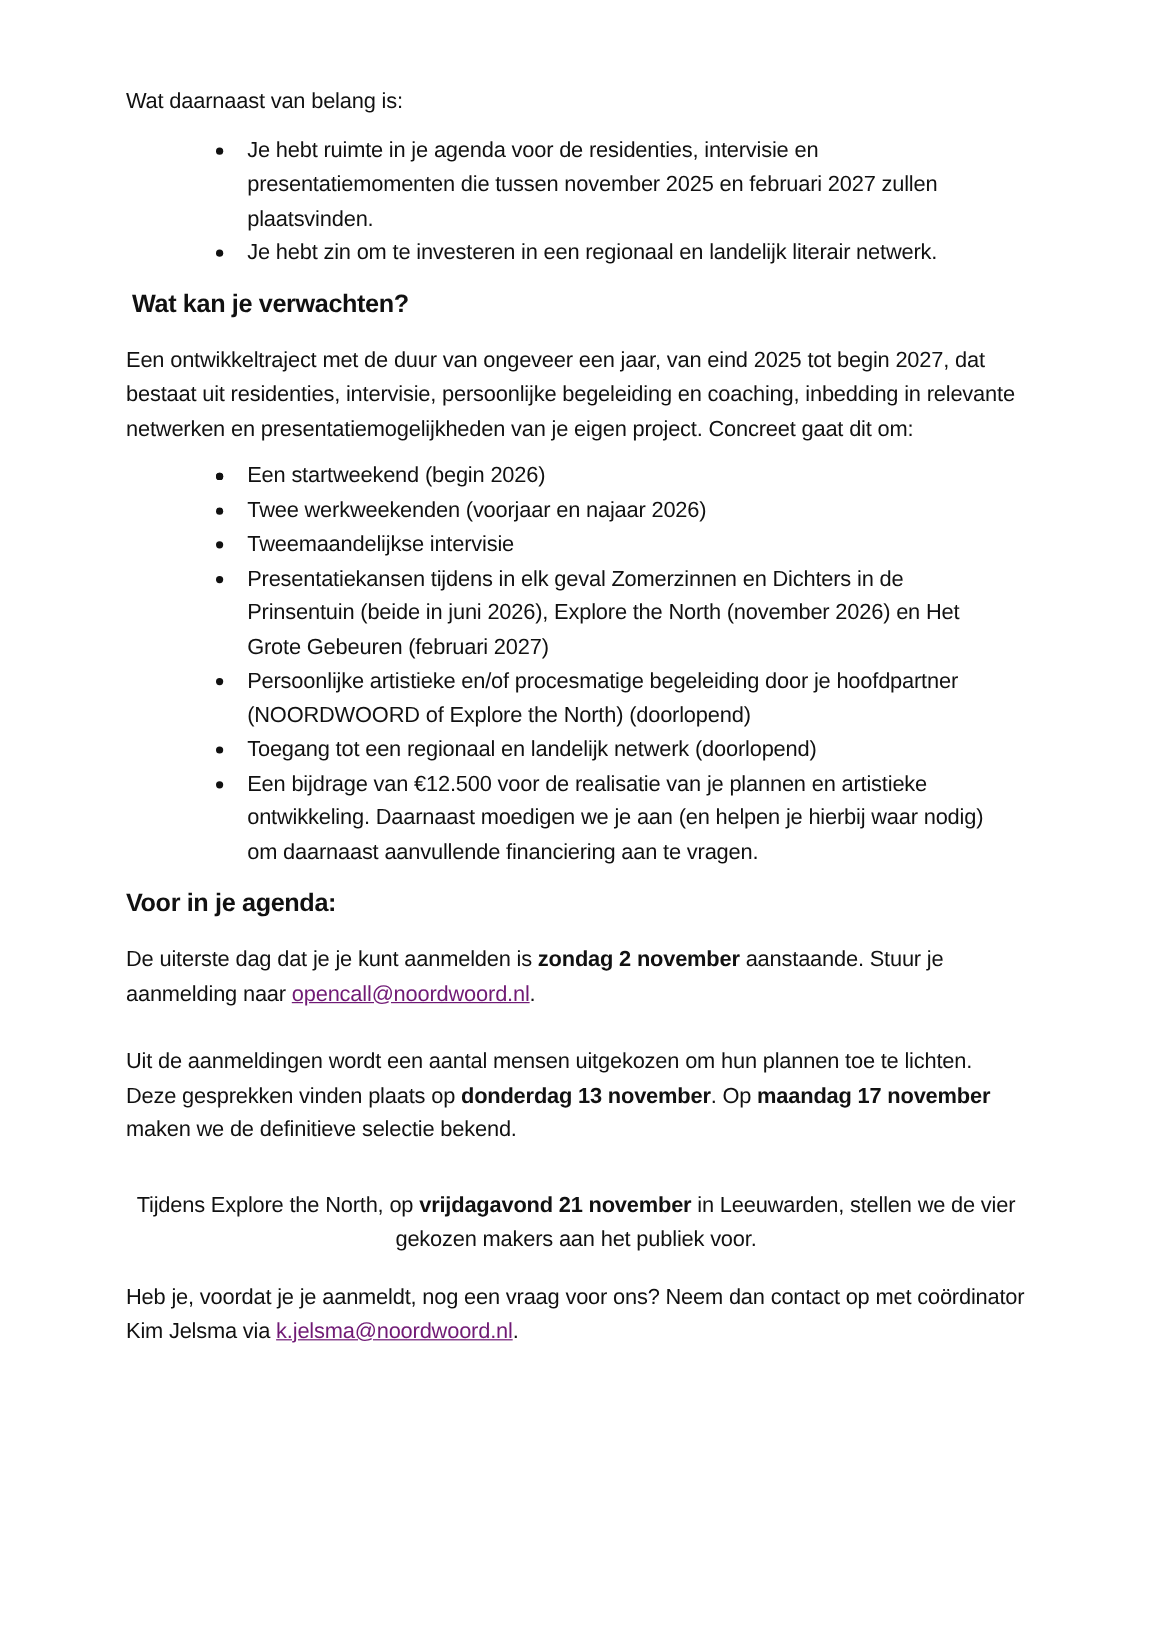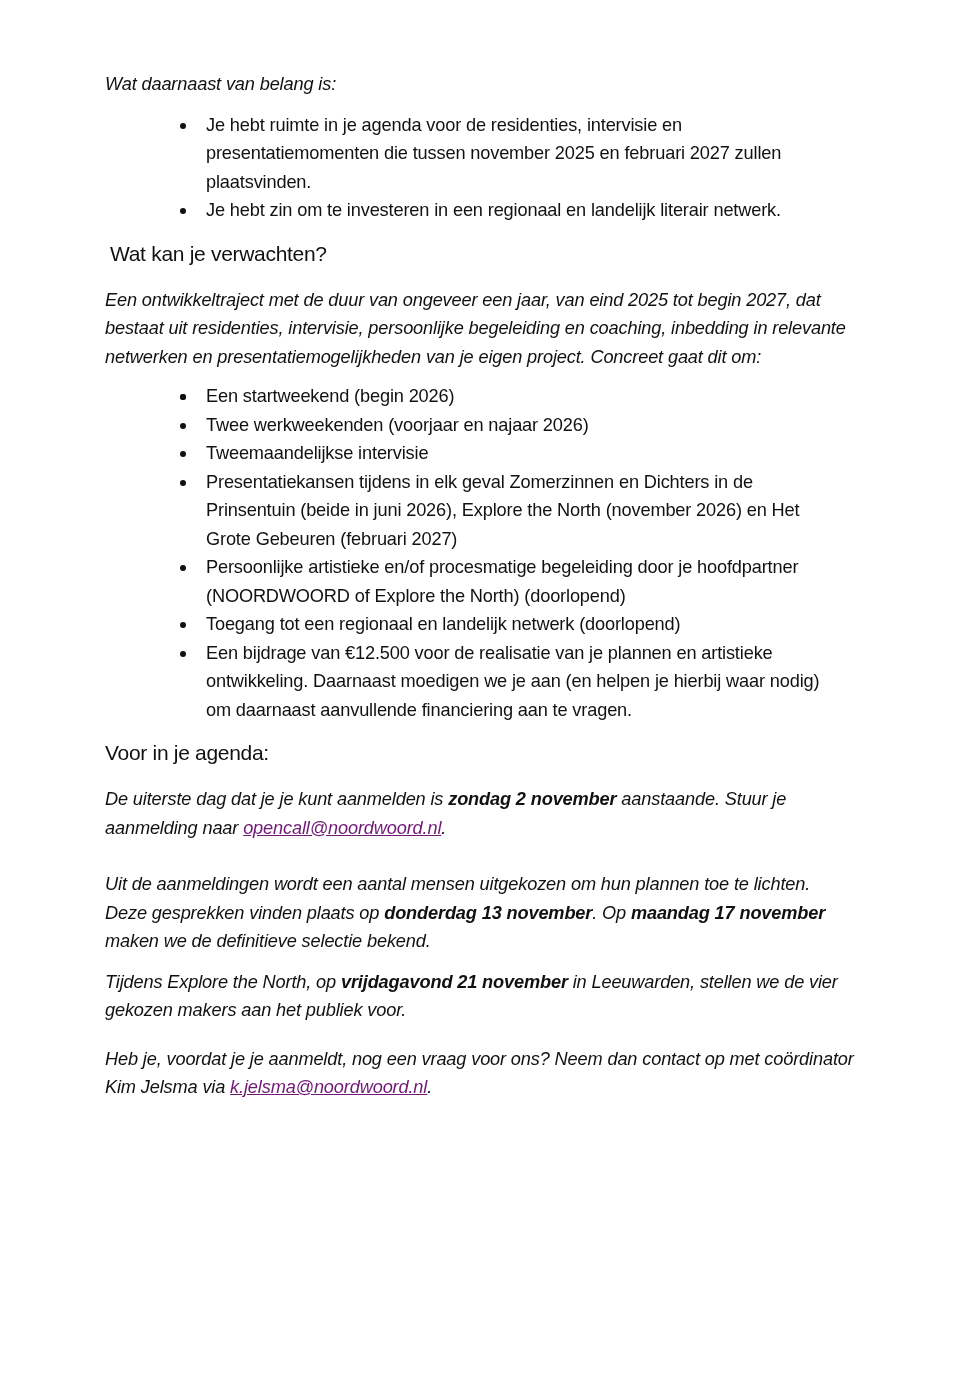--- a/index.html
+++ b/index.html
@@ -2,22 +2,22 @@
 <html><head>
 <meta charset="utf-8">
 <style>
   html, body { margin: 0; padding: 0; background: #ffffff; }
   body {
     width: 968px; height: 1373px; position: relative; overflow: hidden;
     font-family: "Liberation Sans", "DejaVu Sans", sans-serif;
     color: #111111;
   }
   .page { position: absolute; left: 105px; top: 70px; width: 750px; }
-  .p { font-size: 18.2px; line-height: 28.5px; margin: 0; letter-spacing: -0.15px; font-style: italic; }
-  .h { font-size: 21px; font-weight: normal; margin: 0; letter-spacing: -0.3px; }
+  .p { font-size: 18.2px; line-height: 28.5px; margin: 0; letter-spacing: -0.15px; }
+  .h { font-size: 21px; font-weight: bold; margin: 0; letter-spacing: -0.3px; }
   ul.bullets { list-style: none; margin: 12px; padding: 0; }
   ul.bullets li { position: relative; padding-left: 89px; font-size: 18.2px; line-height: 28.5px; letter-spacing: -0.15px; }
   ul.bullets li .dot {
     position: absolute; left: 63px; top: 12px; width: 6px; height: 6px;
     background: #111; border-radius: 50%;
   }
   a.link { color: #701a75; text-decoration: underline; }
   b { font-weight: bold; }
 </style>
 </head>
@@ -44,21 +44,21 @@
     <li><span class="dot"></span><span>Een bijdrage van €12.500 voor de realisatie van je plannen en artistieke ontwikkeling. Daarnaast moedigen we je aan (en helpen je hierbij waar nodig) om daarnaast aanvullende financiering aan te vragen.</span></li>
   </ul>
 
   <h2 class="h" style="margin-top:17px;">Voor in je agenda:</h2>
   <p class="p" style="margin-top:20px;">
     <span>De uiterste dag dat je je kunt aanmelden is </span><b>zondag 2 november</b><span> aanstaande. Stuur je aanmelding naar </span><a class="link">opencall@noordwoord.nl</a><span>.</span>
   </p>
   <p class="p" style="margin-top:28px;">
     <span>Uit de aanmeldingen wordt een aantal mensen uitgekozen om hun plannen toe te lichten. Deze gesprekken vinden plaats op </span><b>donderdag 13 november</b><span>. Op </span><b>maandag 17 november</b><span> maken we de definitieve selectie bekend.</span>
   </p>
-  <p class="p" style="margin-top:12px;">
+  <p class="p" style="margin-top:34px;text-align:center;">
     <span>Tijdens Explore the North, op </span><b>vrijdagavond 21 november</b><span> in Leeuwarden, stellen we de vier gekozen makers aan het publiek voor.</span>
   </p>
 
   <p class="p" style="margin-top:20px;">
     <span>Heb je, voordat je je aanmeldt, nog een vraag voor ons? Neem dan contact op met coördinator Kim Jelsma via </span><a class="link">k.jelsma@noordwoord.nl</a><span>.</span>
   </p>
 
 </div>
 
 </body></html>

